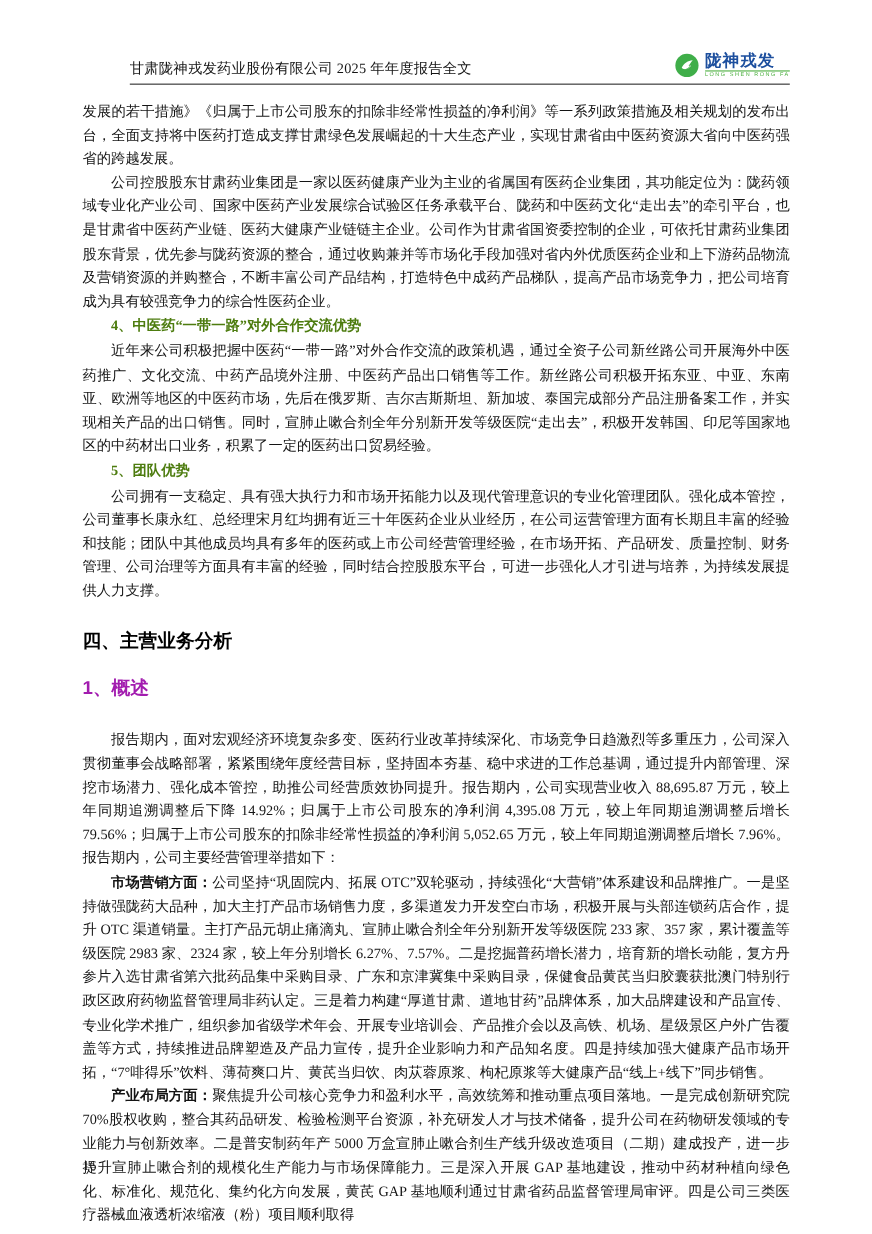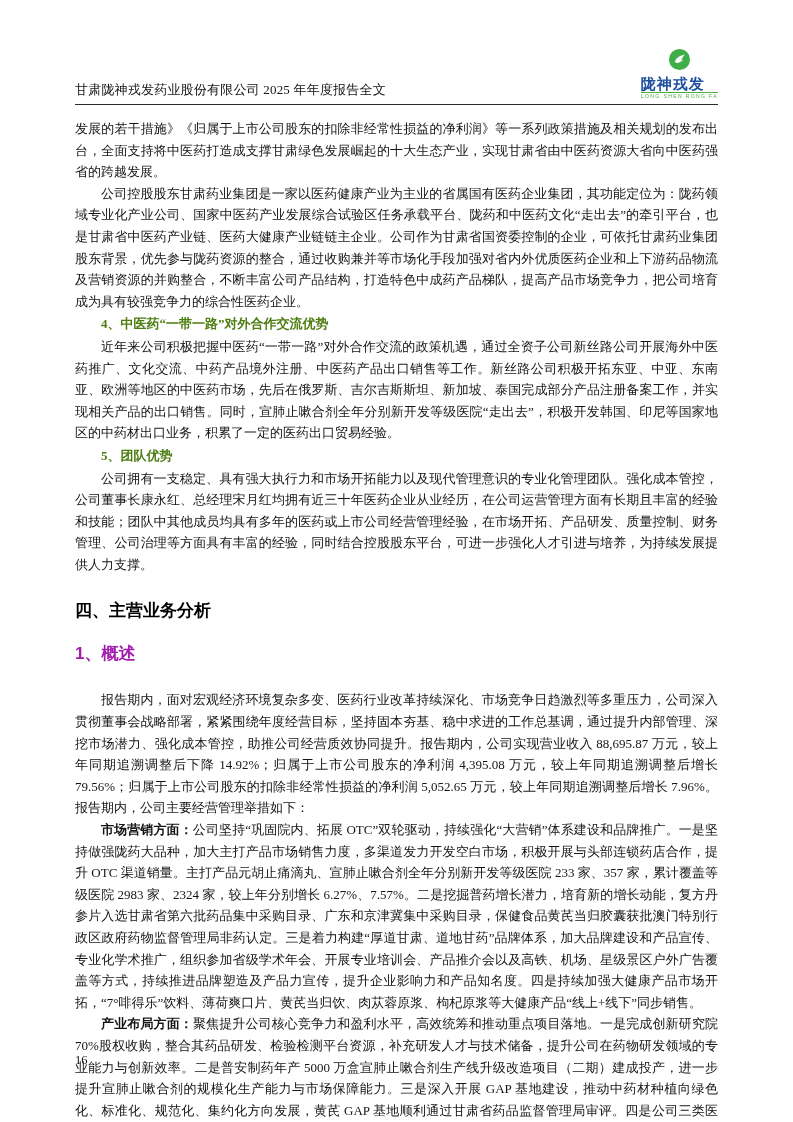--- a/index.html
+++ b/index.html
@@ -13,23 +13,24 @@
     color:#111;
     overflow:hidden;
   }
   .content { padding:0 75px; }
 
   
   .hdr {
     display:flex; justify-content:space-between; align-items:flex-end;
     padding-top:48px; padding-bottom:5px;
     border-bottom:1.5px solid #2b2b2b;
+    margin-left:43px;
   }
   .hdr-title { font-size:13px; letter-spacing:0.2px; color:#141414; }
-  .logo { display:flex; align-items:center; gap:5px;flex-direction:column; }
+  .logo { display:flex; align-items:center; gap:5px; }
   .logo-mark { width:23px; height:23px; flex:0 0 auto; }
   .logo-txt { display:flex; flex-direction:column; line-height:1; }
   .logo-cn {
     font-family:"Liberation Sans","DejaVu Sans",sans-serif;
     font-weight:bold; font-size:15px; color:#1d4f9e; letter-spacing:1px;
     border-bottom:1px solid #4caf3f; padding-bottom:1px;
   }
   .logo-en {
     font-family:"Liberation Sans","DejaVu Sans",sans-serif;
     font-size:5px; color:#4caf3f; letter-spacing:1.4px; margin-top:1px;

